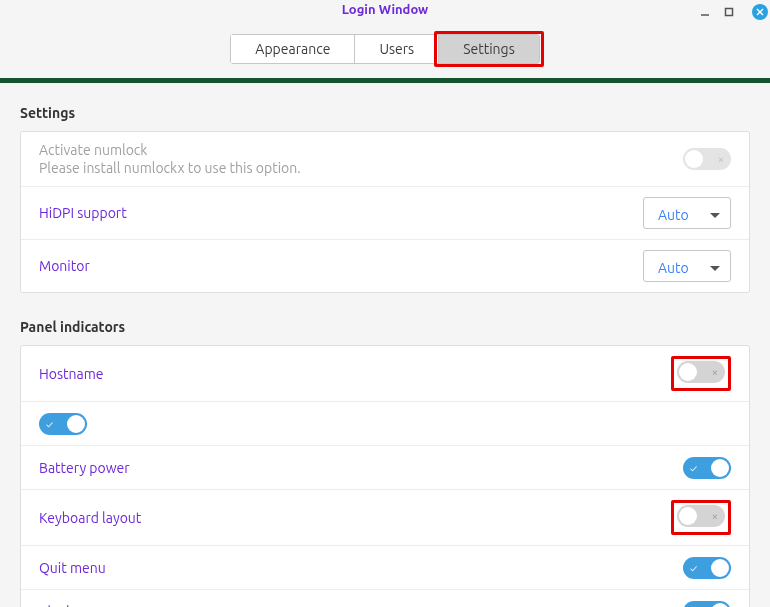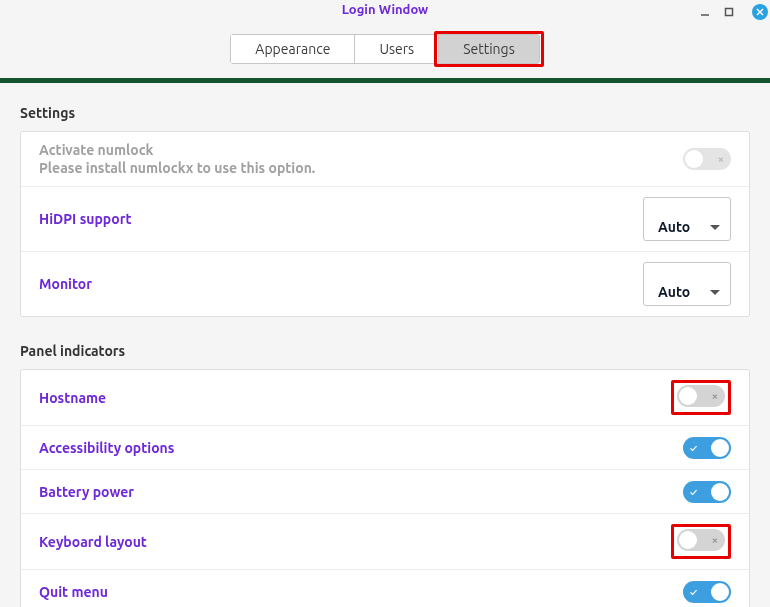--- a/index.html
+++ b/index.html
@@ -99,40 +99,39 @@
     margin-bottom: 20px;
   }
   .row {
     display: flex;
     align-items: center;
     justify-content: space-between;
     padding: 10px 18px;
     border-bottom: 1px solid #ececec;
     min-height: 44px;
     position: relative;
-    font-weight: bold;
   }
   .row:last-child { border-bottom: none; }
   .row .label { color: #6d28d9; }
   .row.disabled .label, .row.disabled .sublabel { color: #a0a0a0; }
   .sublabel { font-size: 14px; margin-top: 2px; }
 
   
   .dropdown {
     display: flex;
     align-items: center;
     gap: 12px;
     border: 1px solid #c6c6c6;
     border-radius: 3px;
     background: #fff;
-    padding: 21px 10px 5px 14px;
+    padding: 9px 10px 5px 14px;
     min-width: 88px;
     justify-content: space-between;
     cursor: pointer;
-    color: #0f172a;
+    color: #3b82f6;
   }
   .dropdown .caret {
     width: 0; height: 0;
     border-left: 5px solid transparent;
     border-right: 5px solid transparent;
     border-top: 5px solid #555;
   }
 
   
   .switch {
@@ -250,21 +249,20 @@
       <div class="label">Hostname</div>
       <div class="hl-wrap">
         <div class="switch off">
           <span class="cross">×</span>
           <span class="knob"></span>
         </div>
       </div>
     </div>
 
     <div class="row">
-      <div class="label">Accessibility options</div>
       <div class="switch on">
         <span class="tick">✓</span>
         <span class="knob"></span>
       </div>
     </div>
 
     <div class="row">
       <div class="label">Battery power</div>
       <div class="switch on">
         <span class="tick">✓</span>

